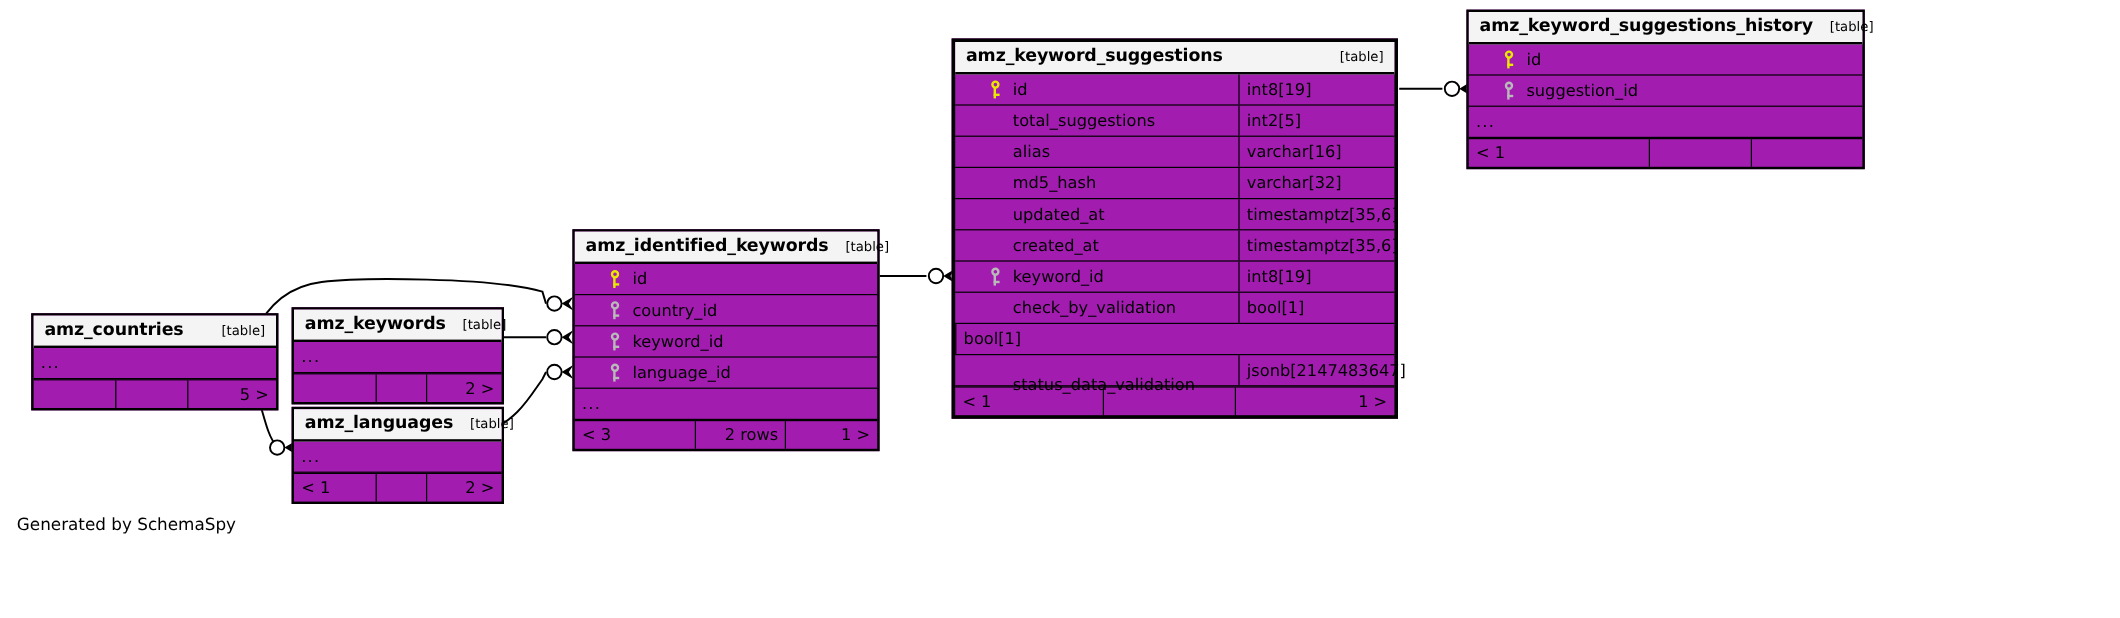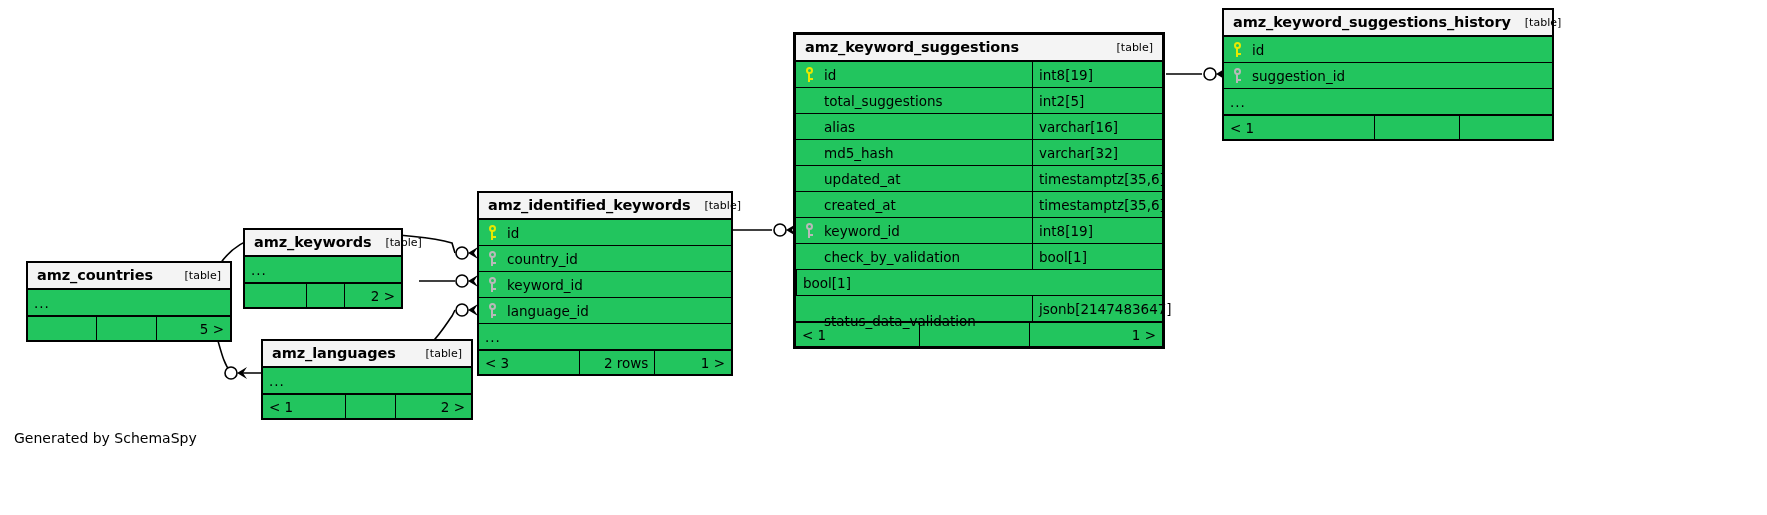--- a/index.html
+++ b/index.html
@@ -9,21 +9,21 @@
     font-family:"DejaVu Sans","Liberation Sans",sans-serif;
     overflow:hidden;
   }
   #canvas{position:absolute;inset:0;}
   svg.links{position:absolute;left:0;top:0;width:1767px;height:515px;pointer-events:none;}
 
   
   .tbl{
     position:absolute;
     border:2px solid #000;
-    background:#22c55e;
+    background:#a21caf;
     box-sizing:border-box;
     z-index:5;
   }
   .thead{
     display:flex;align-items:center;justify-content:space-between;
     background:#f4f4f4;
     border-bottom:2px solid #000;
     padding:3px 9px 4px 9px;
     box-sizing:border-box;
     height:27px;
@@ -33,21 +33,21 @@
 
   .row{
     display:flex;align-items:stretch;
     border-bottom:1px solid #000;
     height:26px;box-sizing:border-box;
   }
   .row:last-child{border-bottom:none;}
   .colname{
     display:flex;align-items:center;
     flex:1 1 auto;min-width:0;
-    padding-left:2px;
+    padding-left:22px;
     font-size:13.5px;color:#000;
     box-sizing:border-box;
     white-space:nowrap;
   }
   .coltype{
     display:flex;align-items:center;
     border-left:1px solid #000;
     padding-left:6px;
     font-size:13.5px;color:#000;
     box-sizing:border-box;
@@ -156,34 +156,34 @@
       <span class="ttag">[table]</span>
     </div>
     <div class="dots">...</div>
     <div class="tfoot">
       <div class="fcell l" style="width:34%;"></div>
       <div class="fcell c" style="width:30%;"></div>
       <div class="fcell r" style="width:36%;">5 &gt;</div>
     </div>
   </div>
 
-  <div class="tbl" style="left:243px;top:228px;width:160px;">
+  <div class="tbl" style="left:243px;top:256px;width:177px;">
     <div class="thead">
       <span class="tname">amz_keywords</span>
       <span class="ttag">[table]</span>
     </div>
     <div class="dots">...</div>
     <div class="tfoot">
       <div class="fcell l" style="width:40%;"></div>
       <div class="fcell c" style="width:24%;"></div>
       <div class="fcell r" style="width:36%;">2 &gt;</div>
     </div>
   </div>
 
-  <div class="tbl" style="left:261px;top:339px;width:212px;">
+  <div class="tbl" style="left:243px;top:339px;width:177px;">
     <div class="thead">
       <span class="tname">amz_languages</span>
       <span class="ttag">[table]</span>
     </div>
     <div class="dots">...</div>
     <div class="tfoot">
       <div class="fcell l" style="width:40%;">&lt; 1</div>
       <div class="fcell c" style="width:24%;"></div>
       <div class="fcell r" style="width:36%;">2 &gt;</div>
     </div>

